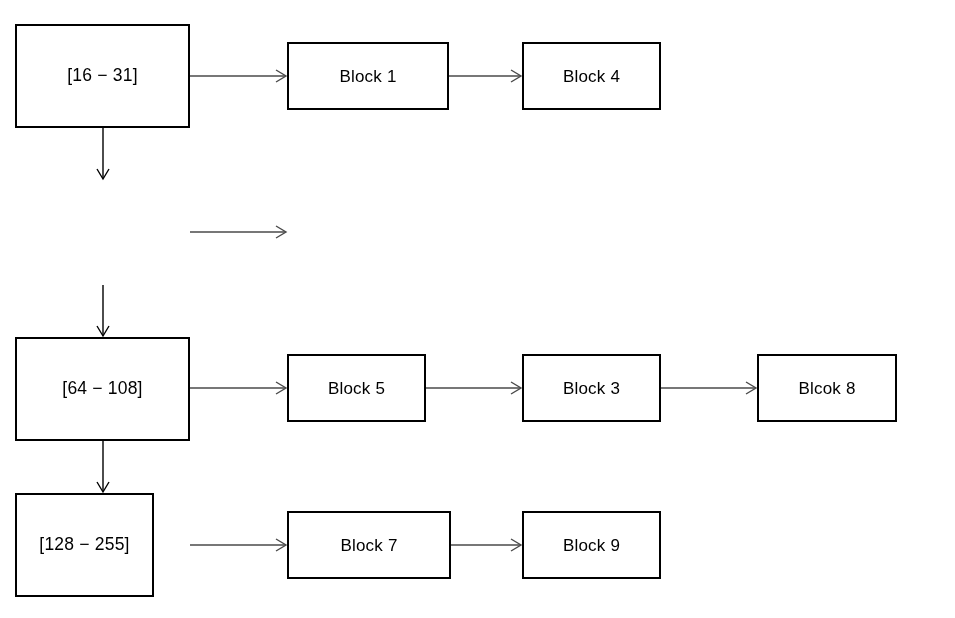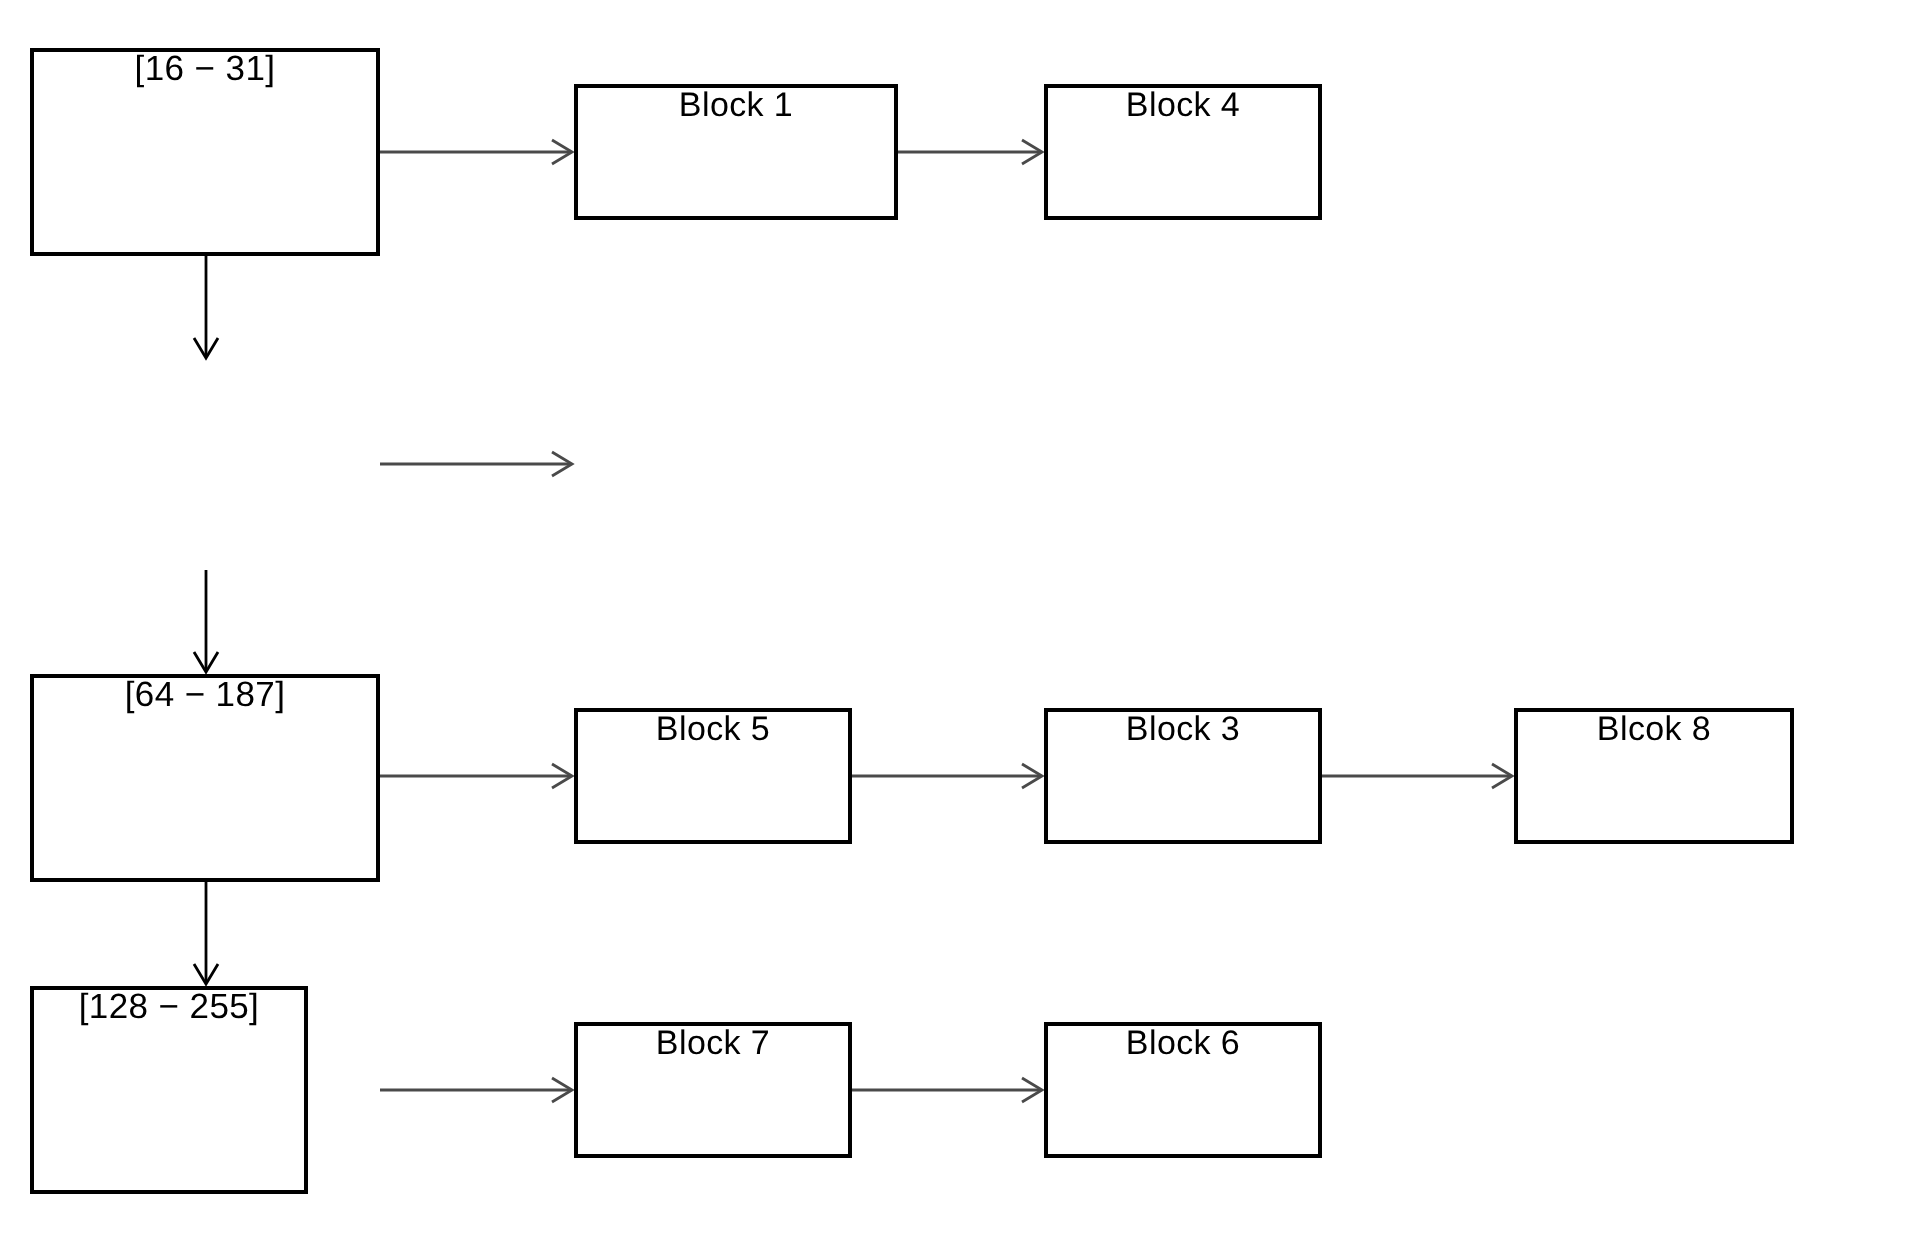--- a/index.html
+++ b/index.html
@@ -14,20 +14,21 @@
     background: #ffffff;
     overflow: hidden;
     font-family: "Liberation Sans", sans-serif;
   }
   .node {
     position: absolute;
     box-sizing: border-box;
     background: #ffffff;
     border: 2.4px solid #000000;
     display: flex;
+    align-items: center;
     justify-content: center;
     z-index: 2;
   }
   .node-label {
     font-size: 17px;
     color: #000000;
     line-height: 1;
     white-space: nowrap;
     letter-spacing: 0.2px;
   }
@@ -133,35 +134,35 @@
   </div>
   <div class="node" style="left:287px; top:42px; width:162px; height:68px;">
     <span class="node-label">Block 1</span>
   </div>
   <div class="node" style="left:522px; top:42px; width:139px; height:68px;">
     <span class="node-label">Block 4</span>
   </div>
 
 
   <div class="node range" style="left:15px; top:337px; width:175px; height:104px;">
-    <span class="node-label">[64 − 187]</span>
+    <span class="node-label">[64 − 108]</span>
   </div>
   <div class="node" style="left:287px; top:354px; width:139px; height:68px;">
     <span class="node-label">Block 5</span>
   </div>
   <div class="node" style="left:522px; top:354px; width:139px; height:68px;">
     <span class="node-label">Block 3</span>
   </div>
   <div class="node" style="left:757px; top:354px; width:140px; height:68px;">
     <span class="node-label">Blcok 8</span>
   </div>
 
   <div class="node range" style="left:15px; top:493px; width:139px; height:104px;">
     <span class="node-label">[128 − 255]</span>
   </div>
-  <div class="node" style="left:287px; top:511px; width:139px; height:68px;">
+  <div class="node" style="left:287px; top:511px; width:164px; height:68px;">
     <span class="node-label">Block 7</span>
   </div>
   <div class="node" style="left:522px; top:511px; width:139px; height:68px;">
-    <span class="node-label">Block 6</span>
+    <span class="node-label">Block 9</span>
   </div>
 
 </div>
 
 </body></html>

